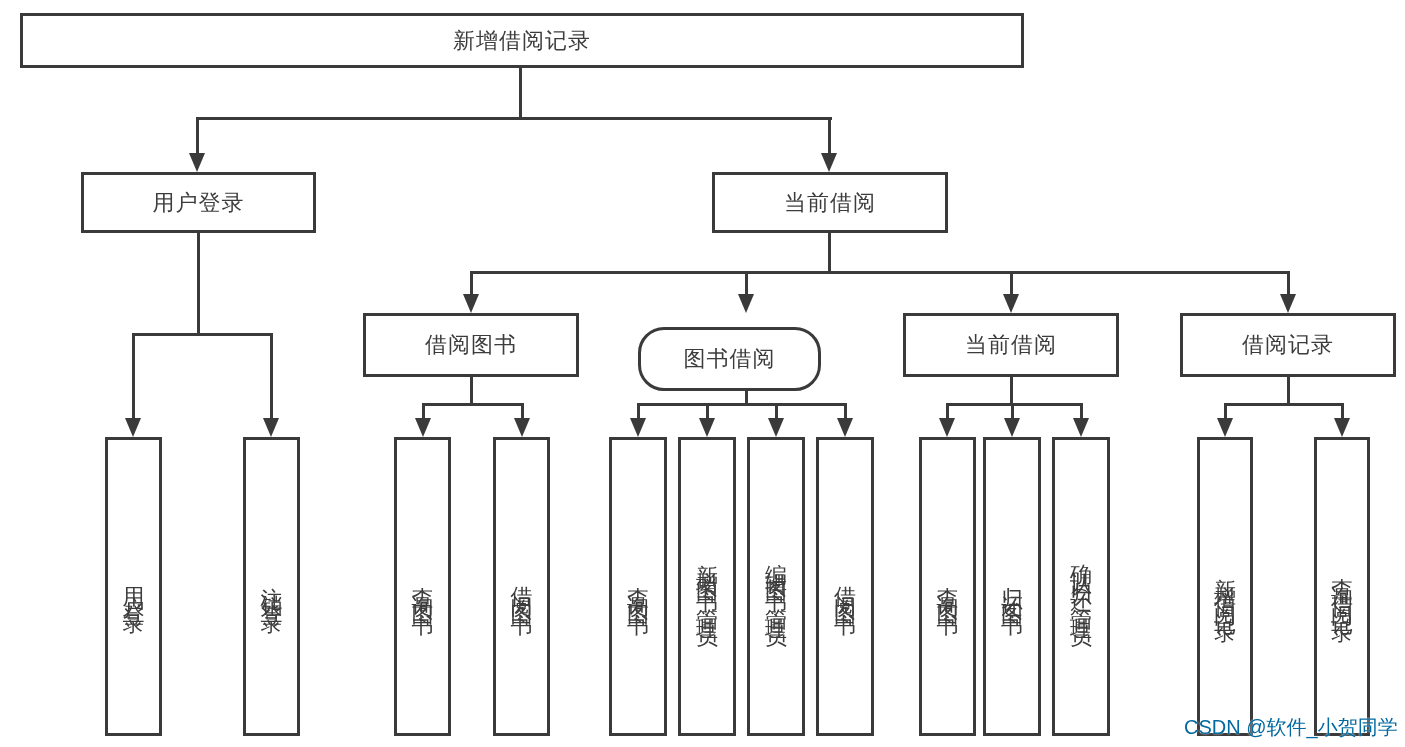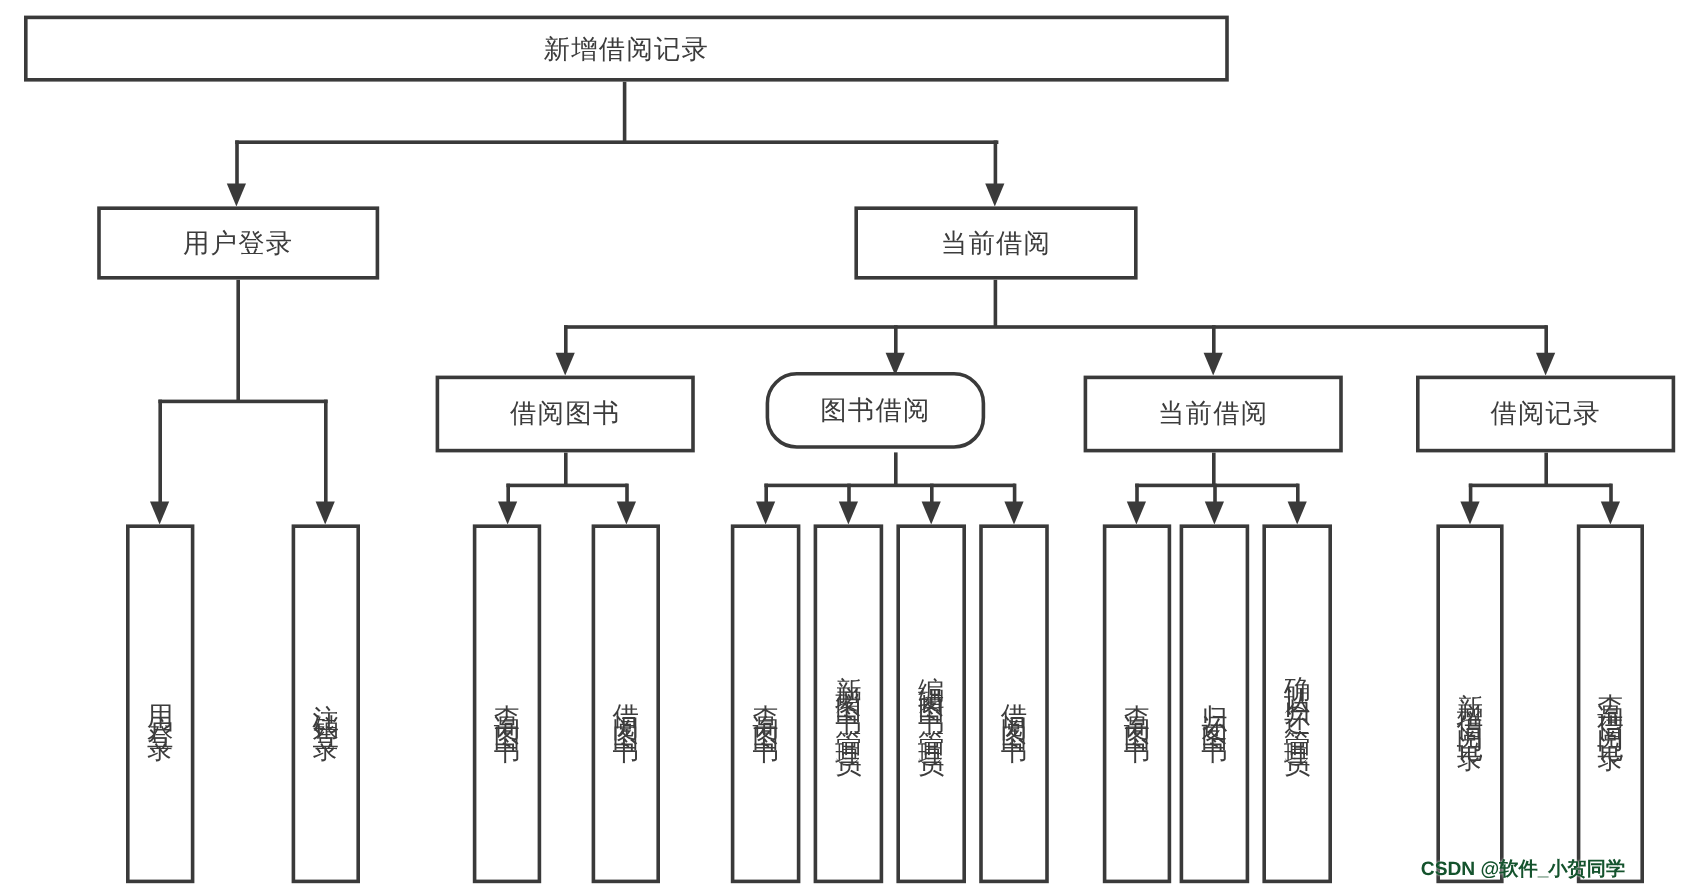--- a/index.html
+++ b/index.html
@@ -51,26 +51,25 @@
     height: 0;
     border-left: 8px solid transparent;
     border-right: 8px solid transparent;
     border-top: 19px solid #3a3a3a;
     z-index: 1;
   }
   .watermark {
     position: absolute;
     left: 1184px;
     top: 714px;
-    font-size: 16px;
-    color: #14532d;
+    font-size: 20px;
+    color: #0369a1;
     text-shadow: 0 0 2px #ffffff;
     white-space: nowrap;
     z-index: 3;
-    font-weight: bold;
   }
 </style>
 </head>
 <body>
 
 <div class="canvas">
 
   <div class="box" style="left:20px; top:13px; width:1004px; height:55px;">新增借阅记录</div>
 
   <div class="vline" style="left:519px; top:68px; height:51px;"></div>
@@ -95,21 +94,21 @@
   <div class="vline" style="left:470px; top:271px; height:25px;"></div>
   <div class="ahead" style="left:463px; top:294px;"></div>
   <div class="vline" style="left:745px; top:271px; height:25px;"></div>
   <div class="ahead" style="left:738px; top:294px;"></div>
   <div class="vline" style="left:1010px; top:271px; height:25px;"></div>
   <div class="ahead" style="left:1003px; top:294px;"></div>
   <div class="vline" style="left:1287px; top:271px; height:25px;"></div>
   <div class="ahead" style="left:1280px; top:294px;"></div>
 
   <div class="box" style="left:363px; top:313px; width:216px; height:64px;">借阅图书</div>
-  <div class="box" style="left:638px; top:310px; width:183px; height:64px;border-radius:26px;">图书借阅</div>
+  <div class="box" style="left:638px; top:327px; width:183px; height:64px;border-radius:26px;">图书借阅</div>
   <div class="box" style="left:903px; top:313px; width:216px; height:64px;">当前借阅</div>
   <div class="box" style="left:1180px; top:313px; width:216px; height:64px;">借阅记录</div>
 
   <div class="vline" style="left:470px; top:377px; height:28px;"></div>
   <div class="vline" style="left:745px; top:377px; height:28px;"></div>
   <div class="vline" style="left:1010px; top:377px; height:28px;"></div>
   <div class="vline" style="left:1287px; top:377px; height:28px;"></div>
 
   <div class="hline" style="left:422px; top:403px; width:101px;"></div>
   <div class="hline" style="left:637px; top:403px; width:209px;"></div>

